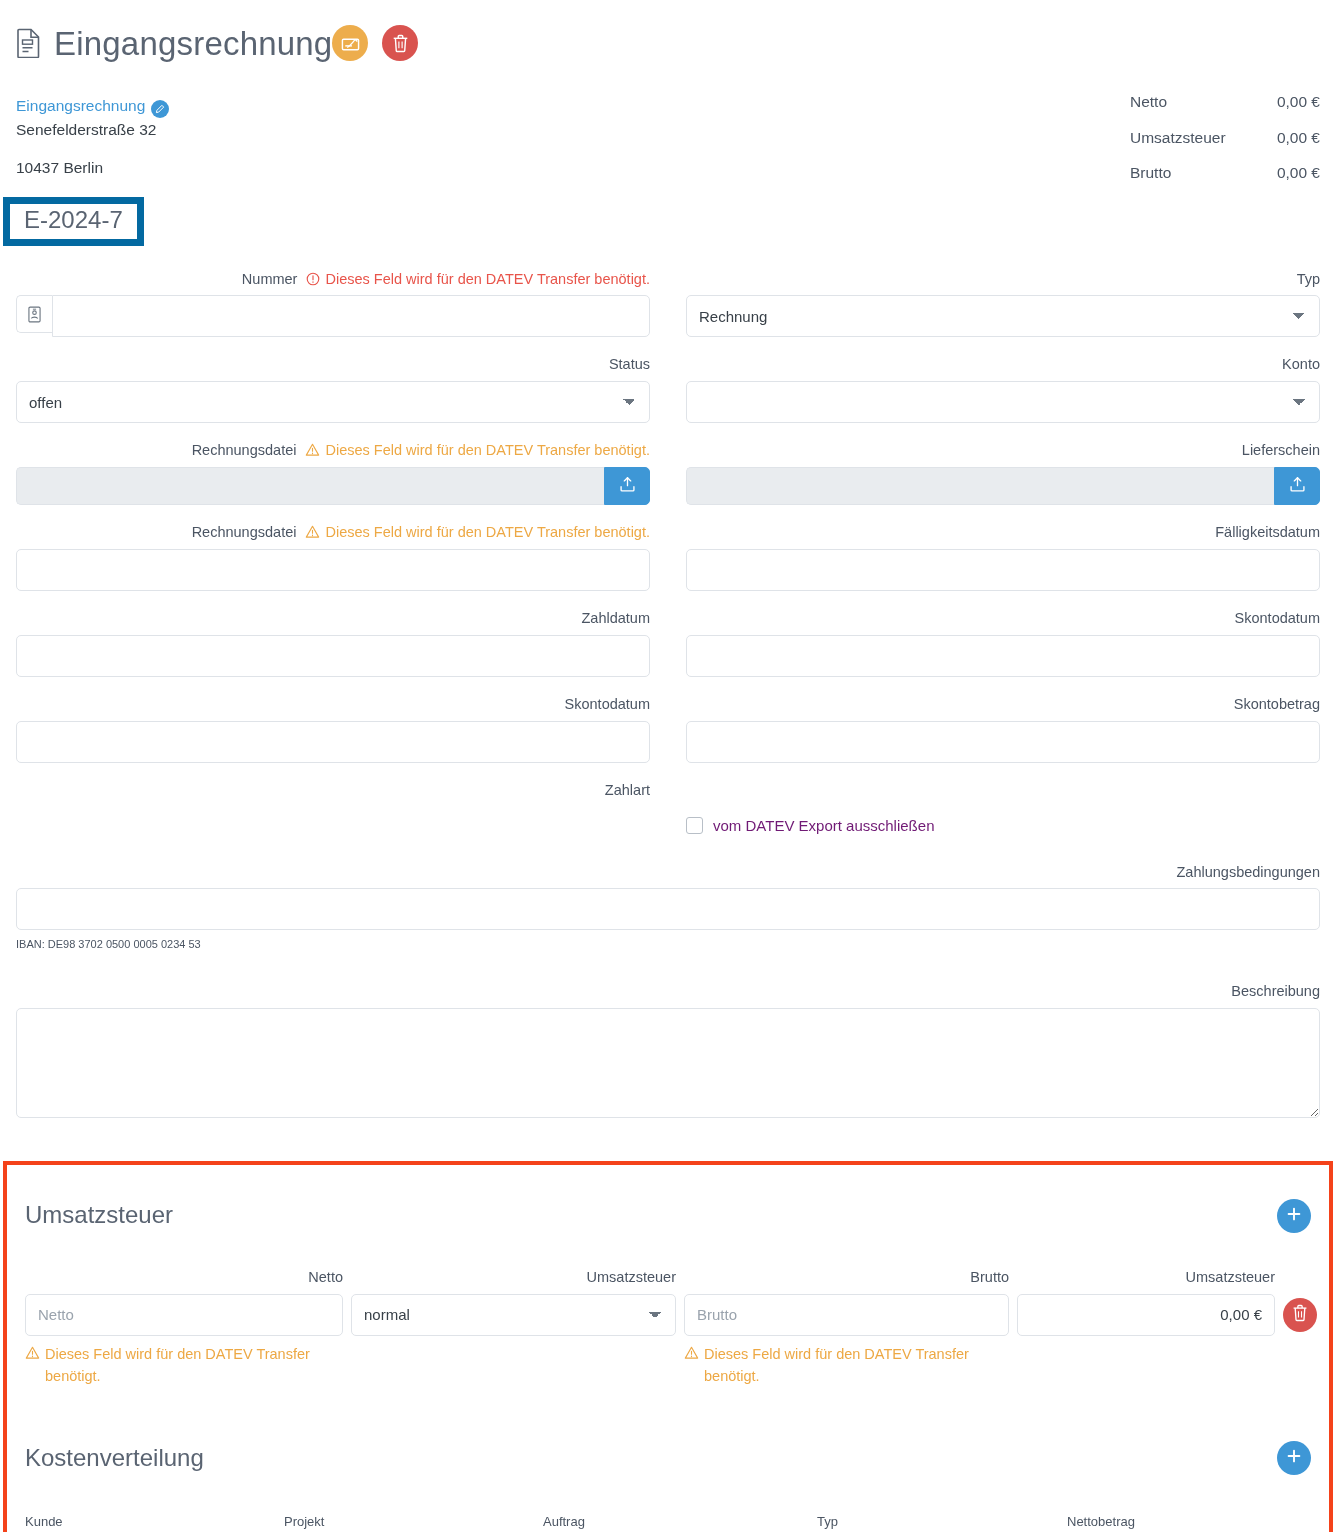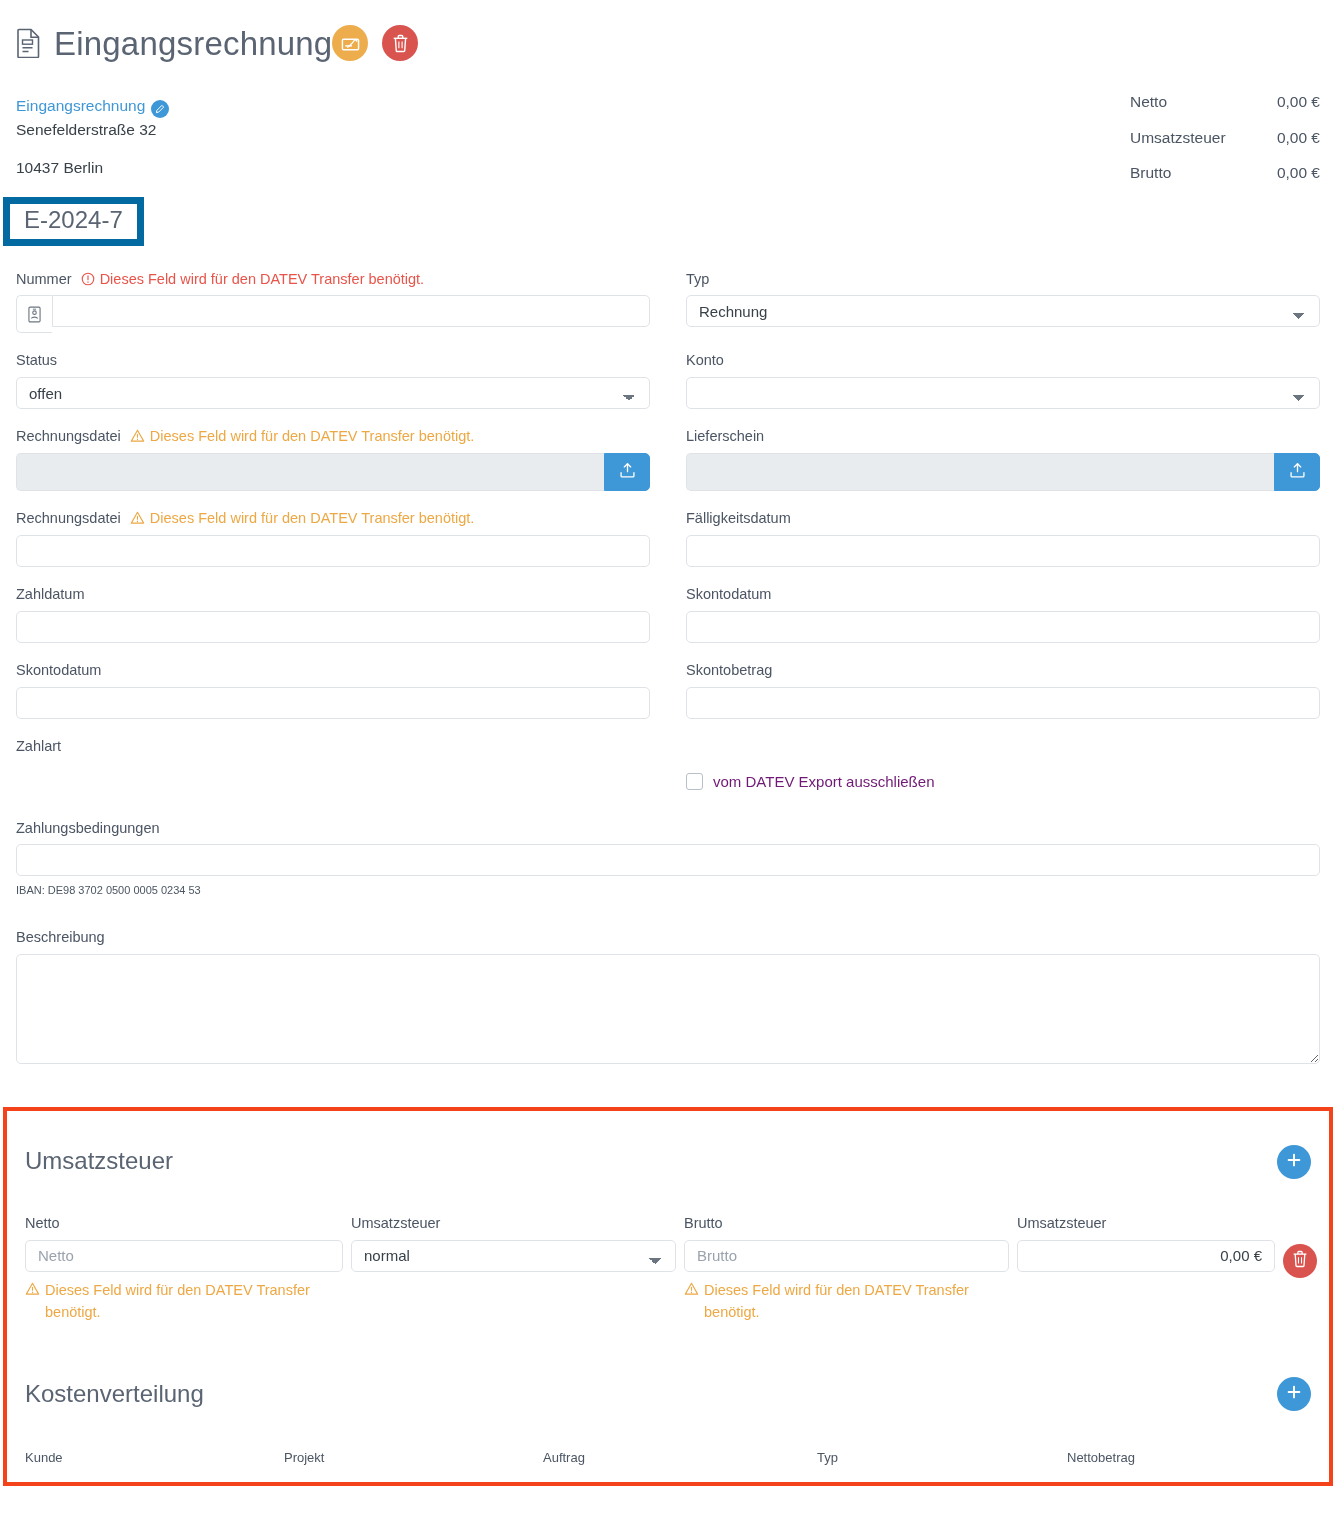--- a/index.html
+++ b/index.html
@@ -94,36 +94,37 @@
     padding: 24px 16px 0 16px;
   }
   .field { margin-bottom: 18px; }
   .field.tight { margin-bottom: 14px; }
   .f-label {
     display: block;
     font-size: 14.5px;
     color: #4b5563;
     margin-bottom: 7px;
     line-height: 1.3;
+    text-align: right;
   }
   .hint {
     display: inline-flex;
     align-items: center;
     gap: 5px;
     margin-left: 5px;
     font-size: 14.5px;
     vertical-align: baseline;
   }
   .hint.err { color: #e8544a; }
   .hint.warn { color: #eda844; }
   .hint svg { display: inline-block; vertical-align: -2px; }
 
   .ctrl {
     width: 100%;
-    height: 32px;
+    height: 42px;
     border: 1px solid #dfe3e8;
     border-radius: 5px;
     background: #ffffff;
     font-family: inherit;
     font-size: 15px;
     color: #384048;
     padding: 0 12px;
     outline: none;
   }
   .ctrl::placeholder { color: #9aa3ad; }

